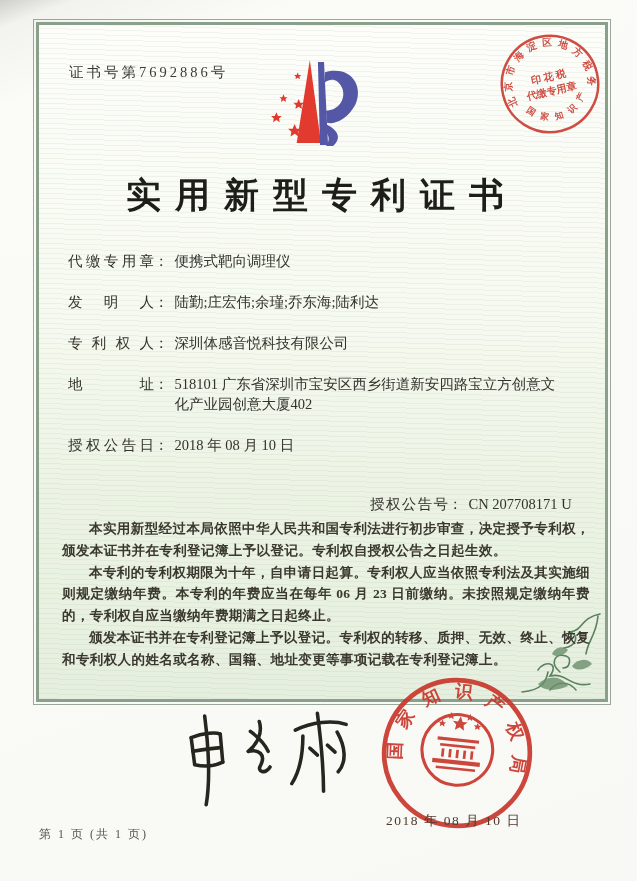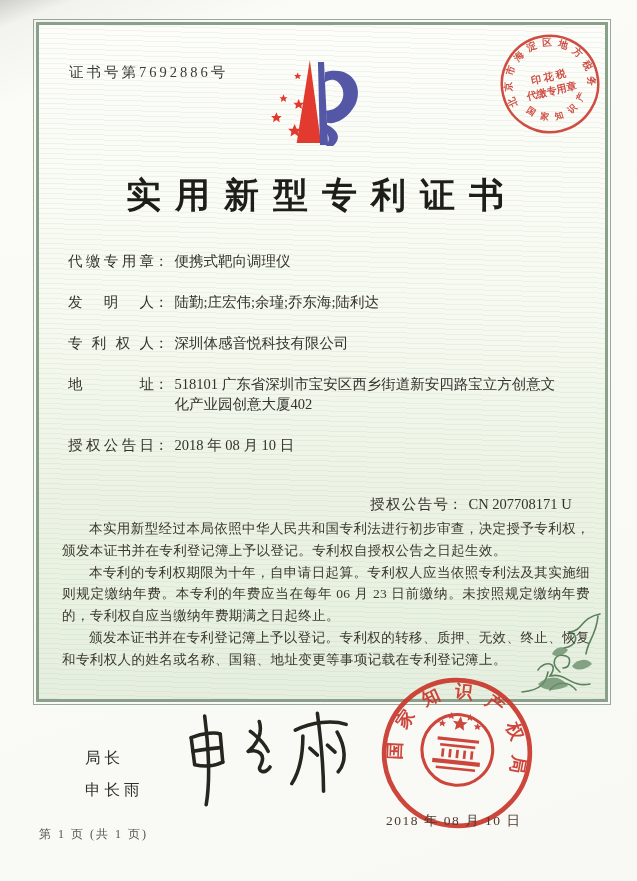--- a/index.html
+++ b/index.html
@@ -38,21 +38,21 @@
     vertical-align:top; white-space:nowrap;
   }
   .field-colon { display:inline-block; vertical-align:top; }
   .field-value { display:inline-block; vertical-align:top; padding-left:6px; max-width:400px; }
   .grant-row { margin-bottom:0; }
   .grant-second { position:absolute; left:302px; top:16px; white-space:nowrap;margin-top:43px; }
   .grant-second .field-label { width:78px; }
 
   .paragraphs { left:23px; top:493px; width:528px; font-size:13.5px; line-height:21.8px;
     color:#3a382f; text-align:justify; letter-spacing:.4px; }
-  .paragraphs p { text-indent:2em; }
+  .paragraphs p { text-indent:2em;font-weight:bold; }
 
   .director { left:46px; top:723px; font-size:15.5px; color:#2f2e29; letter-spacing:4px; }
   .director div { margin-bottom:11px; }
 
   .signature { left:122px; top:672px; width:240px; height:120px; transform:rotate(-3deg); }
 
   .gov-seal { left:340px; top:650px; width:156px; height:156px; opacity:.92; transform:rotate(6deg); }
   .seal-date { left:347px; top:787px; font-size:13.5px; letter-spacing:1.5px; color:#50392f; z-index:3; }
 
   .page-num { left:0; top:801px; width:100%; font-size:12px;
@@ -128,24 +128,20 @@
       </span>
     </div>
   </div>
 
   <div class="paragraphs">
     <p>本实用新型经过本局依照中华人民共和国专利法进行初步审查，决定授予专利权，颁发本证书并在专利登记簿上予以登记。专利权自授权公告之日起生效。</p>
     <p>本专利的专利权期限为十年，自申请日起算。专利权人应当依照专利法及其实施细则规定缴纳年费。本专利的年费应当在每年 06 月 23 日前缴纳。未按照规定缴纳年费的，专利权自应当缴纳年费期满之日起终止。</p>
     <p>颁发本证书并在专利登记簿上予以登记。专利权的转移、质押、无效、终止、恢复和专利权人的姓名或名称、国籍、地址变更等事项记载在专利登记簿上。</p>
   </div>
 
-  <div class="director">
-    <div>局长</div>
-    <div>申长雨</div>
-  </div>
 
   <svg class="signature" viewBox="0 0 230 110">
     <g fill="none" stroke="#26261f" stroke-width="3.4" stroke-linecap="round" stroke-linejoin="round">
       <path d="M30,32 C42,28 54,28 58,30"></path>
       <path d="M30,32 L32,58 C42,61 52,60 59,57"></path>
       <path d="M58,30 L59,57"></path>
       <path d="M31,45 C40,44 50,43 58,43"></path>
       <path d="M44,12 C46,40 46,75 41,97"></path>
       <path d="M96,20 C99,32 92,42 84,48"></path>
       <path d="M87,29 C93,34 100,41 103,49"></path>

